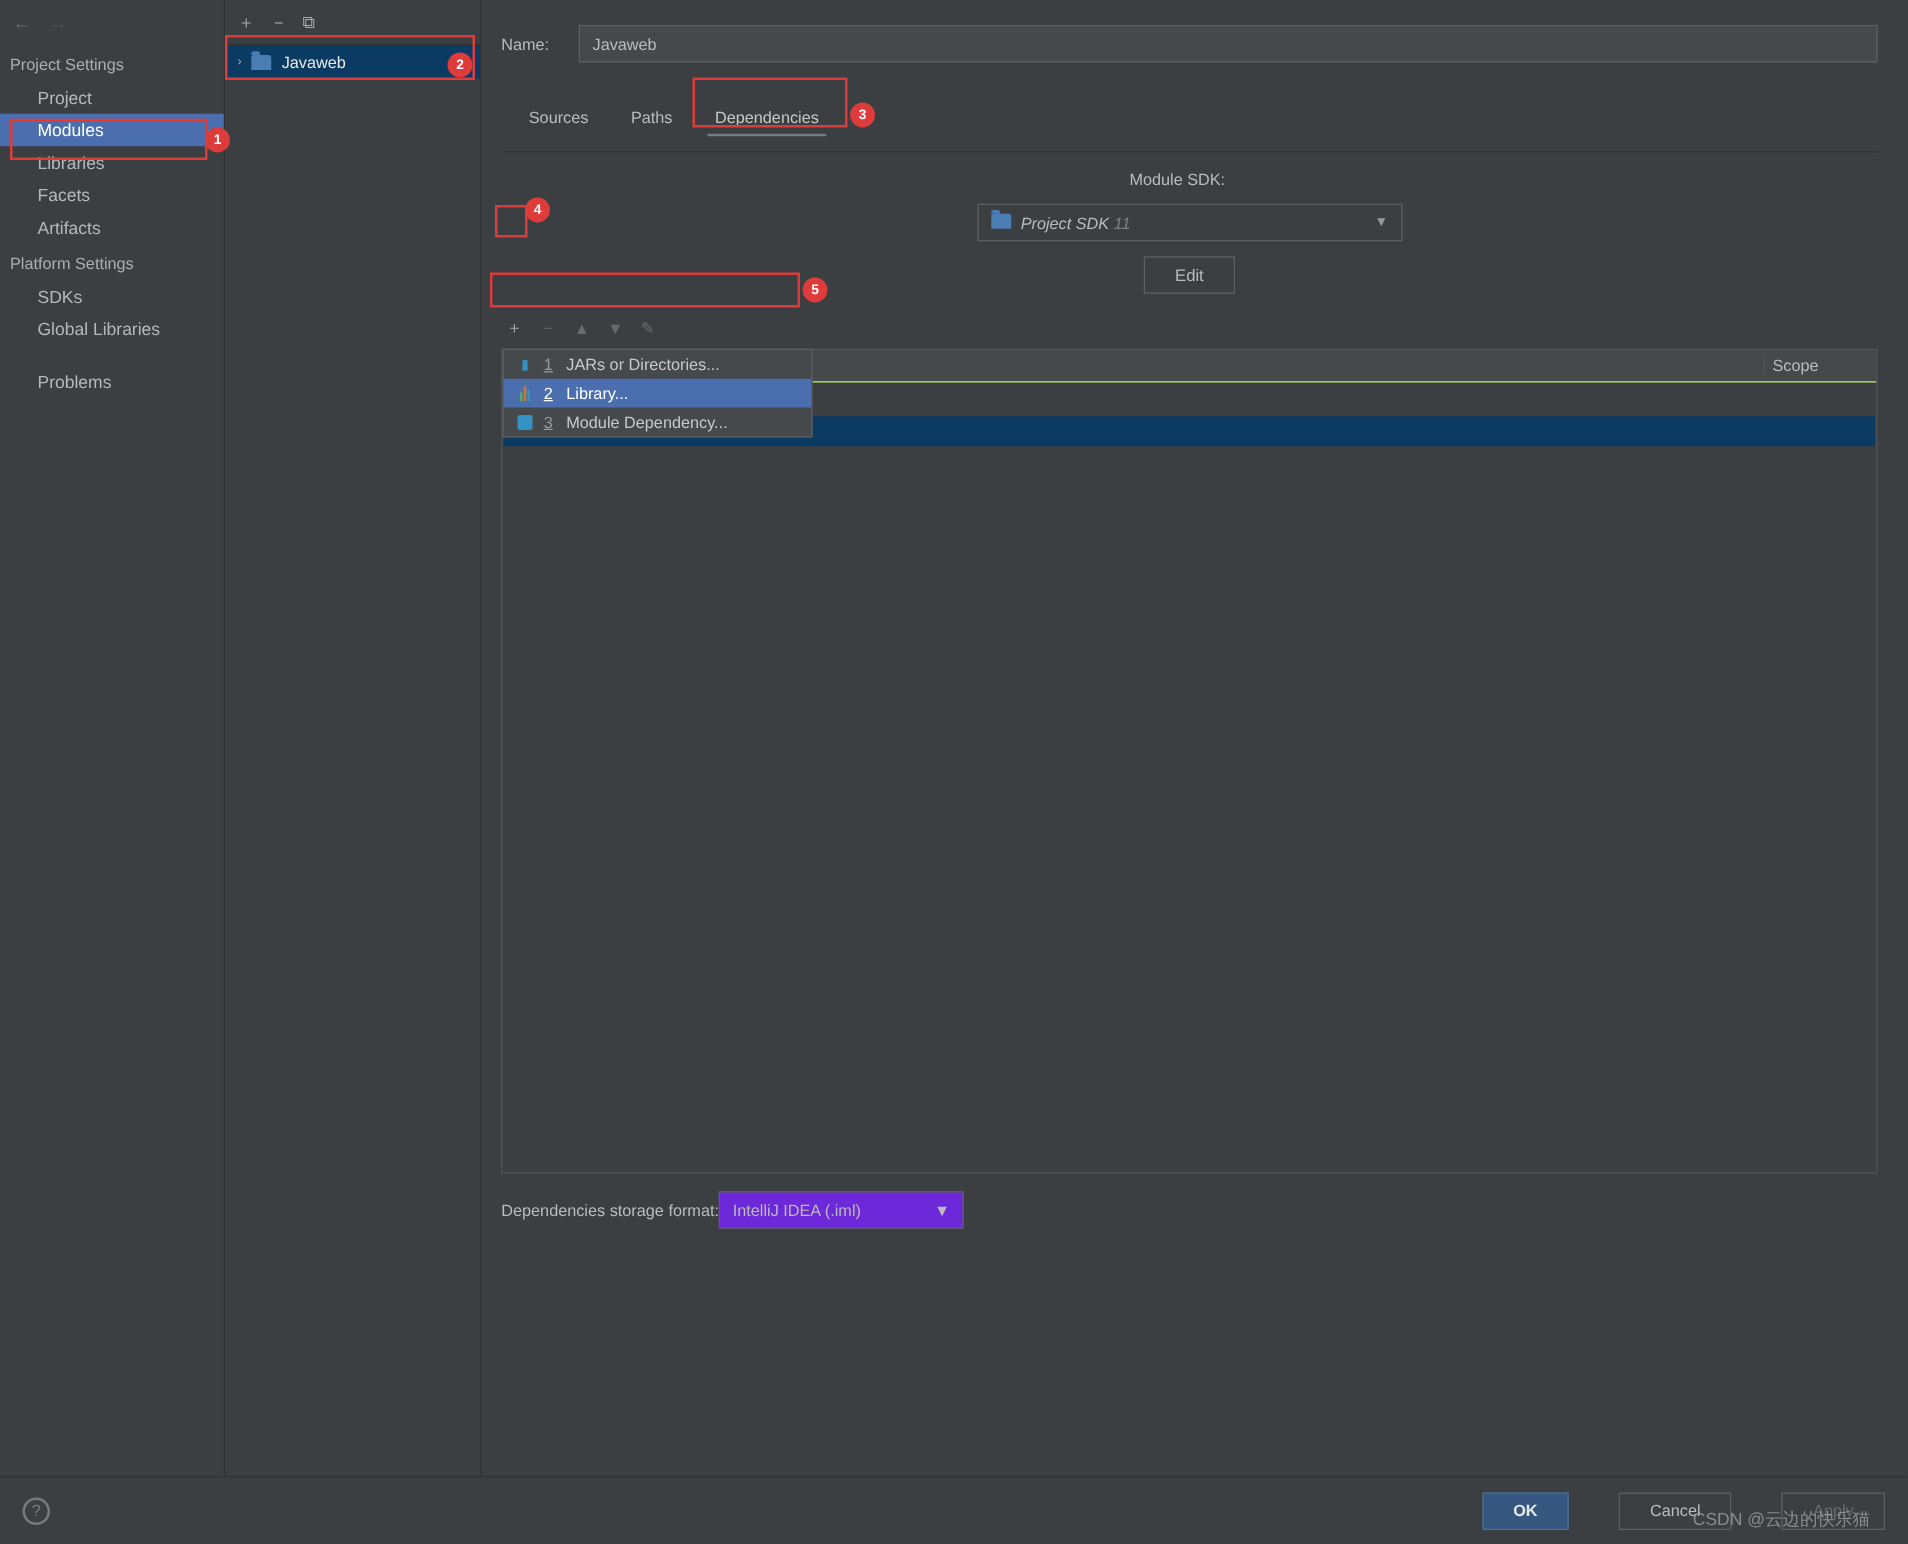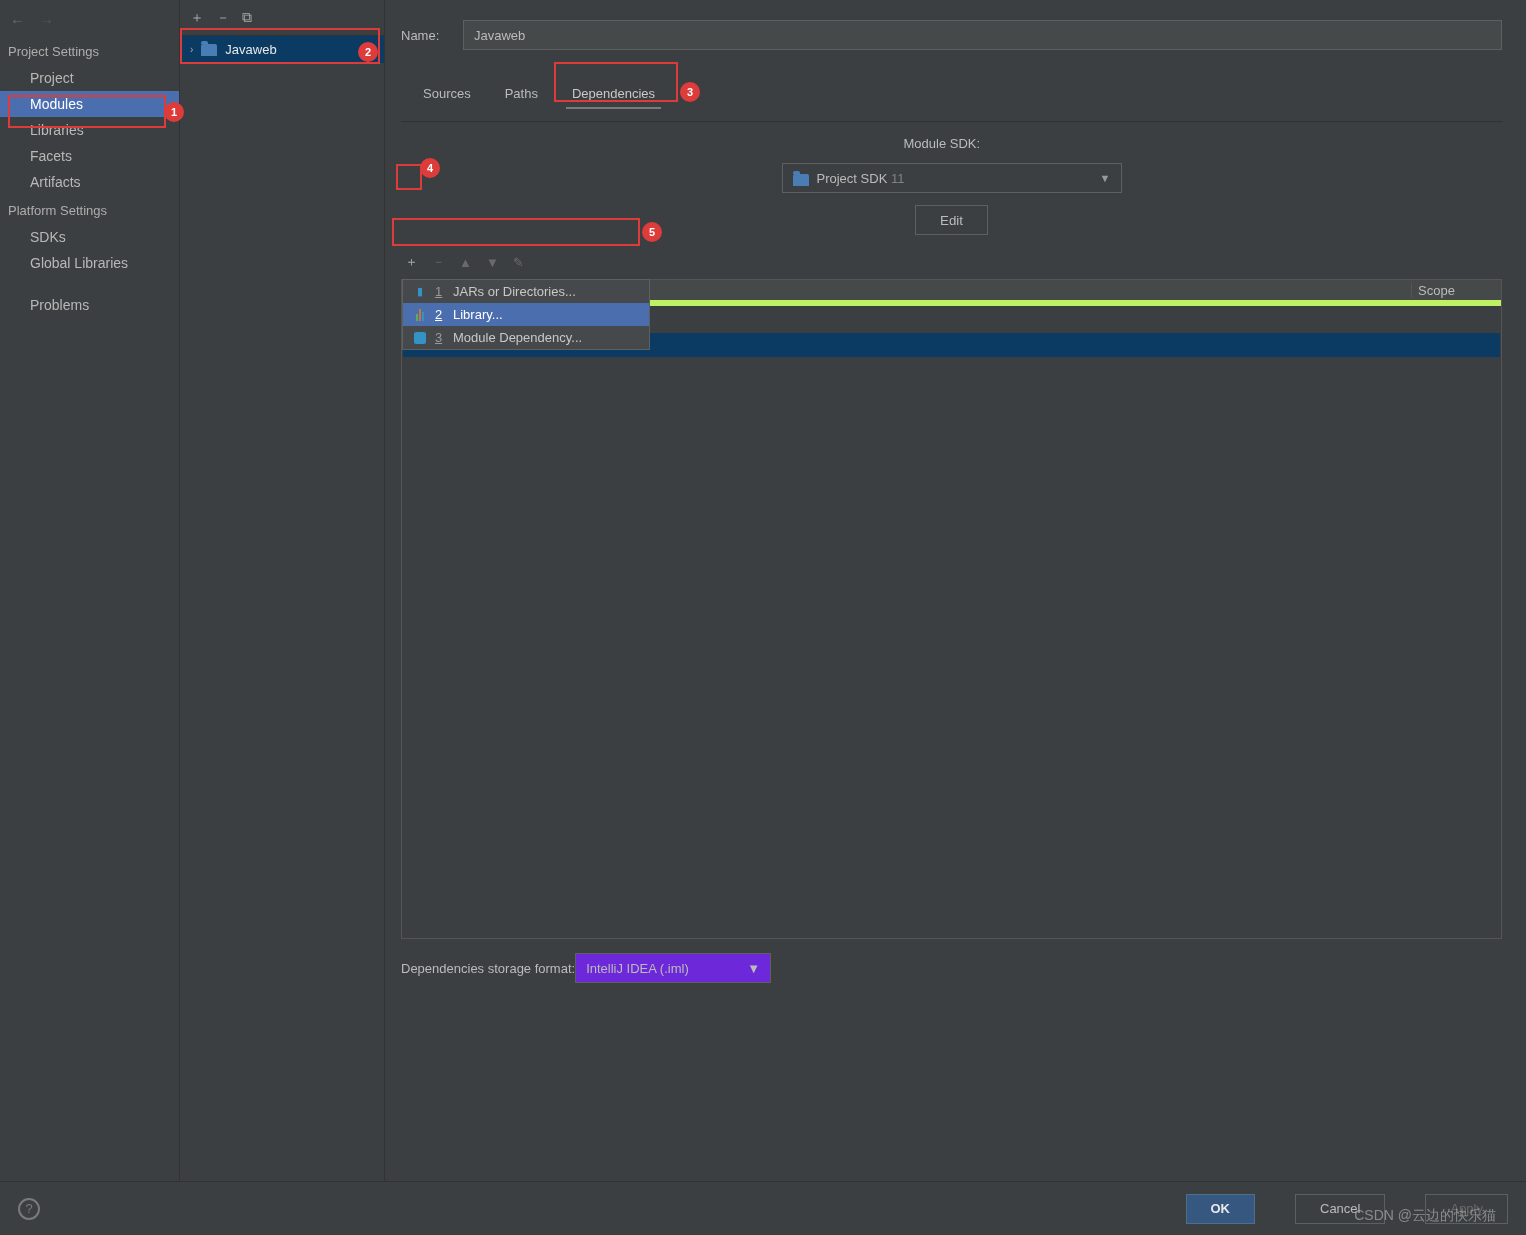--- a/index.html
+++ b/index.html
@@ -29,32 +29,32 @@
     .name-row label { color: #bbbbbb; width: 50px; }
     .name-input { flex: 1; background: #45494a; border: 1px solid #5e6060; padding: 5px 10px; color: #bbbbbb; font-size: 13px; height: 30px; }
     
     .tab-row { display: flex; gap: 22px; padding: 18px 0 12px 16px; border-bottom: 1px solid #323232; margin-bottom: 14px; position: relative; }
     .tab { padding: 6px 6px; color: #bbbbbb; cursor: pointer; }
     .tab.active { border-bottom: 2px solid #7a7a7a; color: #c8c8c8; }
     
     .sdk-row { display: flex; align-items: center; gap: 12px; padding: 0 0 12px 0; flex-direction: column; }
     .sdk-row label { width: 96px; color: #bbbbbb; }
     .sdk-select { display:flex; align-items:center; background: #3c3f41; border: 1px solid #5e6060; padding: 4px 10px; height: 30px; width: 340px; justify-content: space-between; cursor:pointer; }
-    .sdk-select .sdk-left { display:flex; align-items:flex-end; gap:8px; }
+    .sdk-select .sdk-left { display:flex; align-items:flex-start; gap:8px;font-style:italic; }
     .sdk-select .sdk-name { color:#bbbbbb; }
     .sdk-select .sdk-name .dim { color:#808080; }
     .sdk-select .chev { color:#9a9a9a; font-size:11px; }
     .edit-btn { background: #3c3f41; border: 1px solid #5e6060; padding: 4px 24px; color:#bbbbbb; height:30px; cursor:pointer; }
     
     .dep-toolbar { display:flex; gap:14px; align-items:center; padding:2px 4px; height:30px; }
     .dep-toolbar .t-icon { color:#a9a9a9; font-size:13px; cursor:pointer; }
     .dep-toolbar .t-icon.dim { color:#6a6a6a; }
     
     .dep-list-wrap { border:1px solid #555; min-height:660px; position:relative; background:#3c3f41; margin-top:2px; }
-    .dep-header { display:flex; background:#45494a; height:26px; align-items:center; border-bottom:6px solid #bef264; }
+    .dep-header { display:flex; background:#45494a; height:26px; align-items:center; border-bottom:1px solid #bef264; }
     .dep-header .col-main { flex:1; }
     .dep-header .col-scope { width:90px; padding-left:6px; color:#bbbbbb; border-left:1px solid #555; }
     
     .add-menu { position:absolute; left:0; top:-1px; width:248px; background:#46494b; border:1px solid #5e6060; z-index:5; }
     .add-menu-item { display:flex; align-items:center; gap:8px; padding:4px 10px; color:#c8c8c8; font-size:13px; cursor:pointer; }
     .add-menu-item.hover { background:#4b6eaf; color:#ffffff; }
     .add-menu-item .mi-key { color:#999; width:10px; text-decoration:underline; }
     .add-menu-item.hover .mi-key { color:#fff; }
     .menu-icon { width:14px; height:14px; display:flex; align-items:center; justify-content:center; }
     .building-icon { color:#3592c4; font-size:11px; }

